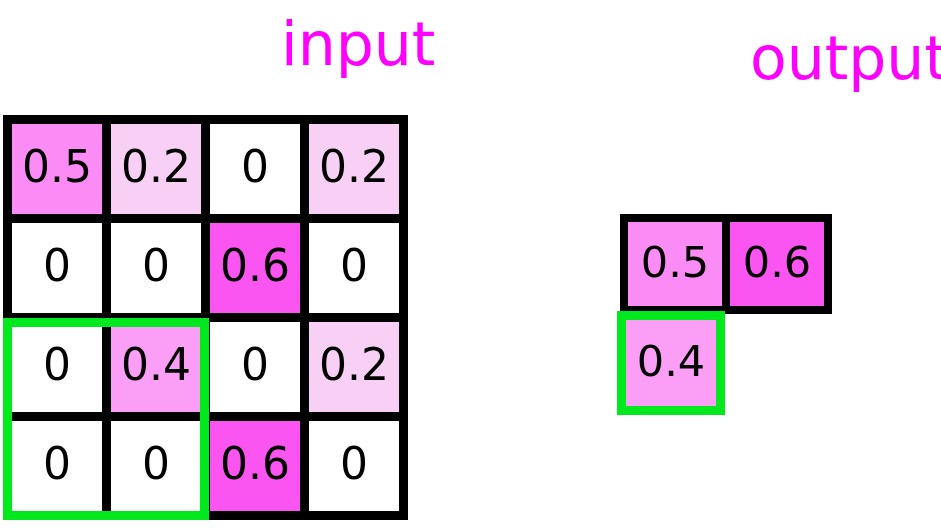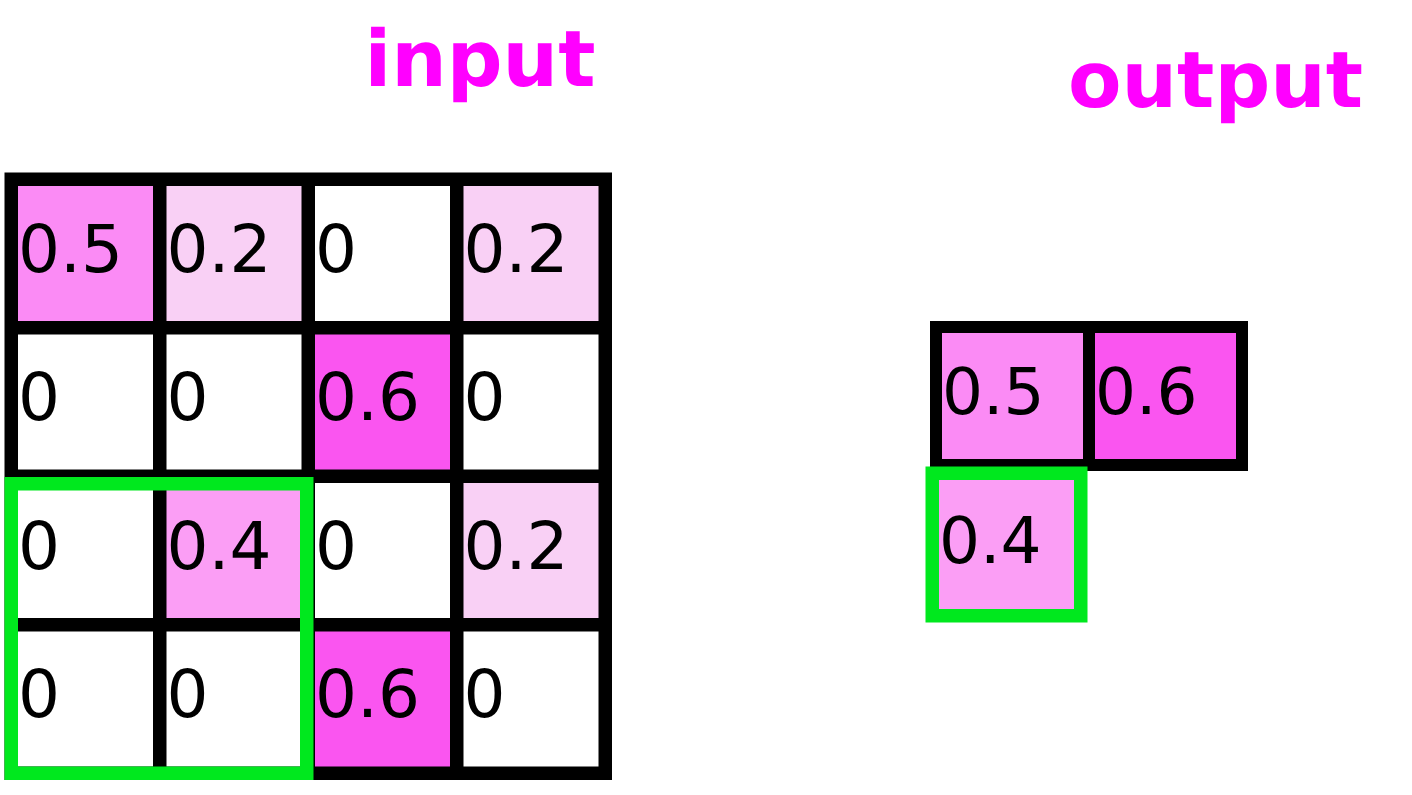--- a/index.html
+++ b/index.html
@@ -11,37 +11,38 @@
     width: 941px;
     height: 530px;
     position: relative;
     overflow: hidden;
     font-family: "DejaVu Sans", sans-serif;
   }
 
   
   .title {
     position: absolute;
-    font-size: 52px;
+    font-size: 60px;
     line-height: 1;
     color: #ff00ff;
-    font-weight: 700;
+    font-weight: 400;
     white-space: nowrap;
     letter-spacing: 0px;
+    margin-left: 38px;
   }
   #title-input  { left: 243px; top: 14px; }
   #title-output { left: 712px; top: 28px; }
 
   
   .cell {
     position: absolute;
     box-sizing: border-box;
     display: flex;
     align-items: center;
-    justify-content: flex-start;
+    justify-content: center;
     font-size: 44px;
     line-height: 1;
     color: #000000;
     background: #ffffff;
     overflow: hidden;
   }
   .cell-val {
     display: block;
     transform: translateY(-2px);
   }

